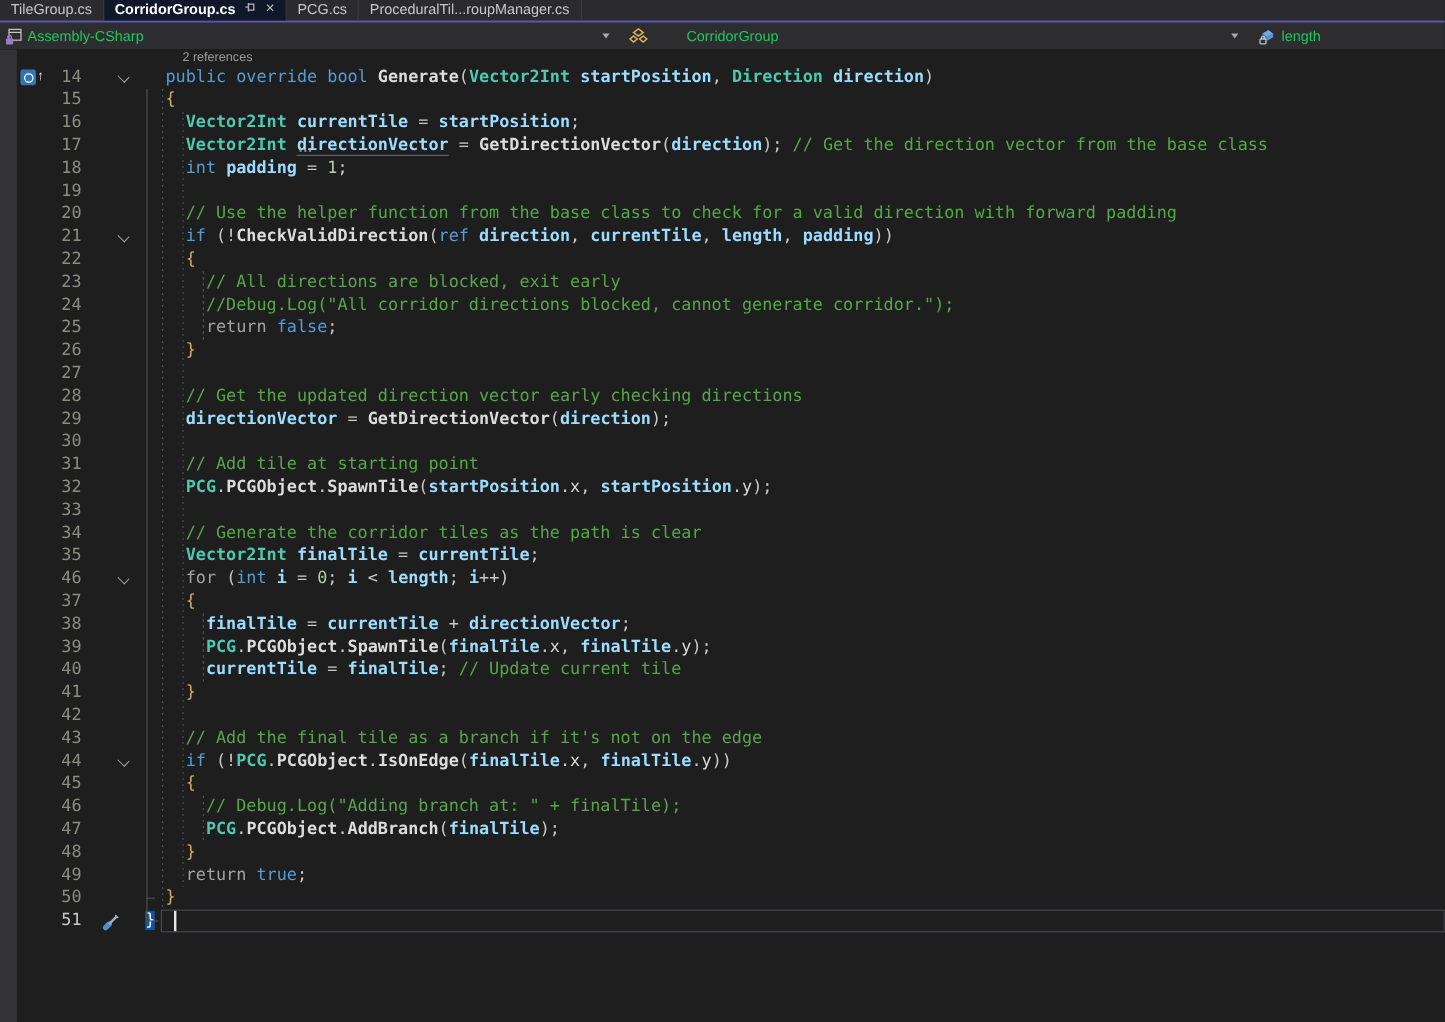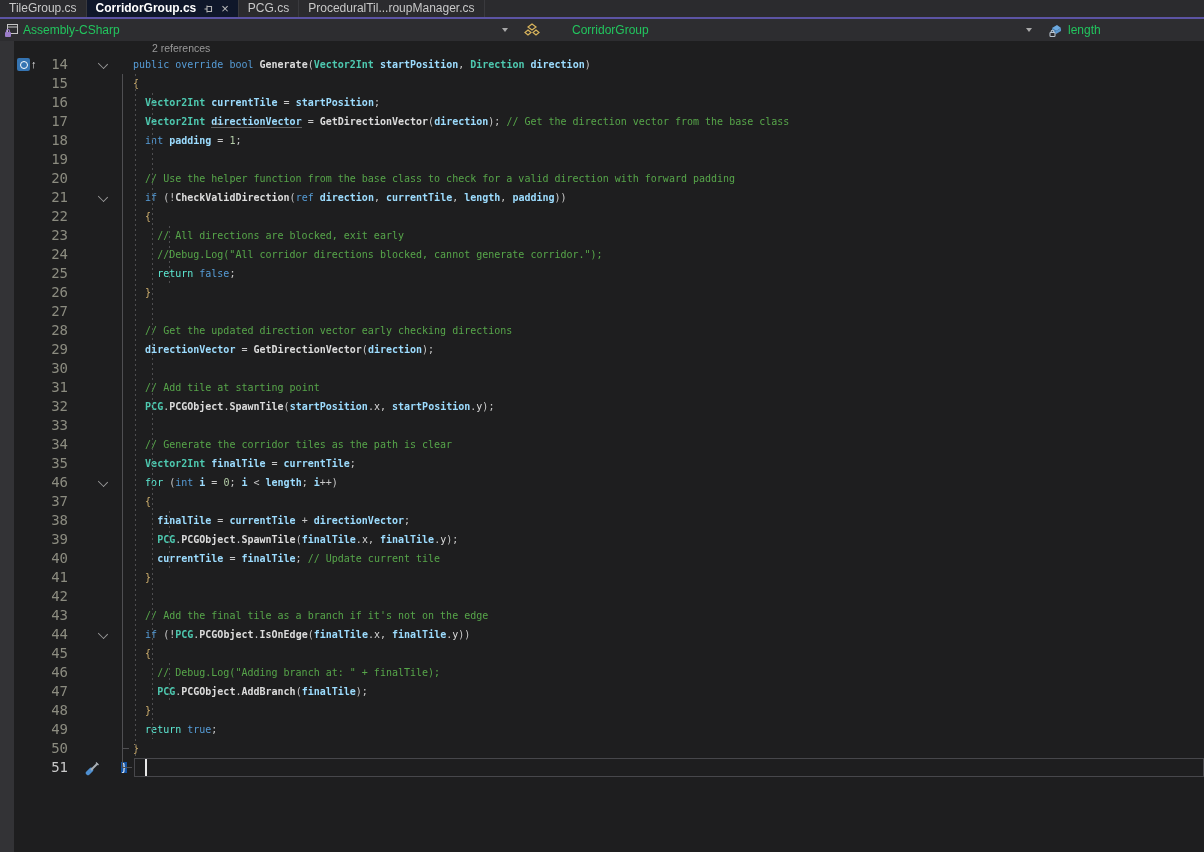--- a/index.html
+++ b/index.html
@@ -1,20 +1,20 @@
 <!DOCTYPE html>
 <html><head>
 <meta charset="utf-8">
 <style>
   html,body{margin:0;padding:0;background:#1E1E1F;}
   body{width:1204px;height:852px;overflow:hidden;font-family:"Liberation Sans",sans-serif;position:relative;}
 
   
   .tabbar{height:17px;background:#2B2B2E;display:flex;align-items:stretch;width:100%;}
-  .tab{display:flex;align-items:center;padding:0 9px;font-size:12px;color:#C8C8C8;border-right:1px solid #3A3A3E;cursor:default;white-space:nowrap;}
+  .tab{display:flex;padding:0 9px;font-size:12px;color:#C8C8C8;border-right:1px solid #3A3A3E;cursor:default;white-space:nowrap;}
   .tab.active{background:#0f172a;color:#FFFFFF;font-weight:bold;}
   .tab .tab-label{line-height:17px;}
   .tab .pin{margin-left:7px;display:inline-flex;}
   .tab .close{margin-left:6px;color:#BDBDBD;font-size:13px;line-height:13px;font-weight:normal;}
   .accent-line{height:2px;background:#5C54A4;width:100%;}
 
   
   .navbar{height:22px;background:#2D2D30;display:flex;align-items:stretch;width:100%;}
   .nav-sec{display:flex;align-items:center;font-size:12px;color:#22c55e;padding:0 4px;}
   .nav-sec .arrow{width:0;height:0;border-left:3.5px solid transparent;border-right:3.5px solid transparent;border-top:4px solid #A9A9A9;margin-left:auto;margin-right:8px;}
@@ -27,25 +27,25 @@
   .editor{position:relative;width:100%;height:839px;background:#1E1E1F;overflow:hidden;}
   .bp-strip{position:absolute;left:0;top:0;width:14px;height:100%;background:#333336;}
   .codelens{height:14px;line-height:15px;padding-left:152px;font-size:10.5px;color:#9A9A9A;}
   .rows{position:relative;}
   .row{display:flex;height:19px;position:relative;}
   .ln{width:70px;flex:0 0 70px;text-align:right;padding-right:2px;box-sizing:border-box;
       font-family:"DejaVu Sans Mono",monospace;font-size:14px;line-height:19px;color:#8C8C80;}
   .row.current .ln{color:#C9C9C9;}
   .fold{width:51px;flex:0 0 51px;position:relative;}
   .chev{position:absolute;left:29px;top:5px;width:7px;height:7px;border-right:1.6px solid #9A9A9A;border-bottom:1.6px solid #9A9A9A;transform:rotate(45deg) scale(1,.8);}
-  pre.src{margin:0;font-family:"DejaVu Sans Mono",monospace;font-size:10px;line-height:19px;color:#D4D4D4;white-space:pre;}
+  pre.src{margin:0;font-family:"DejaVu Sans Mono",monospace;font-size:14px;line-height:19px;color:#D4D4D4;white-space:pre;}
 
   
   .kw{color:#569CD6;}
-  .ctl{color:#5eead4;}
+  .ctl{color:#a3a3a3;}
   .typ{color:#4EC9B0;font-weight:bold;}
   .met{color:#DCDCDC;font-weight:bold;}
   .var{color:#9CDCFE;font-weight:bold;}
   .num{color:#B5CEA8;}
   .com{color:#57A64A;}
   .pun{color:#C9C9C9;}
   .brc{color:#CDAE6D;}
   .prop{color:#DCDCDC;}
   .cur{background:#1252A3;color:#FFFFFF;}
   .sug{border-bottom:1px solid #606060;position:relative;}

